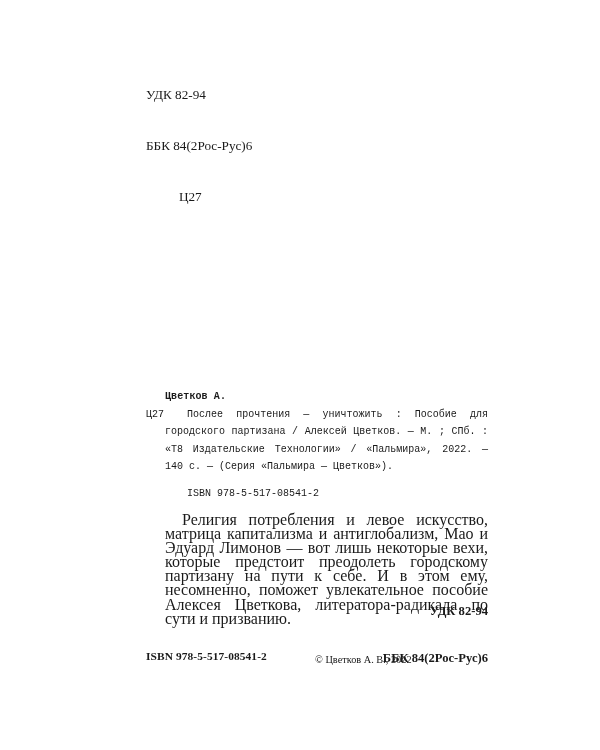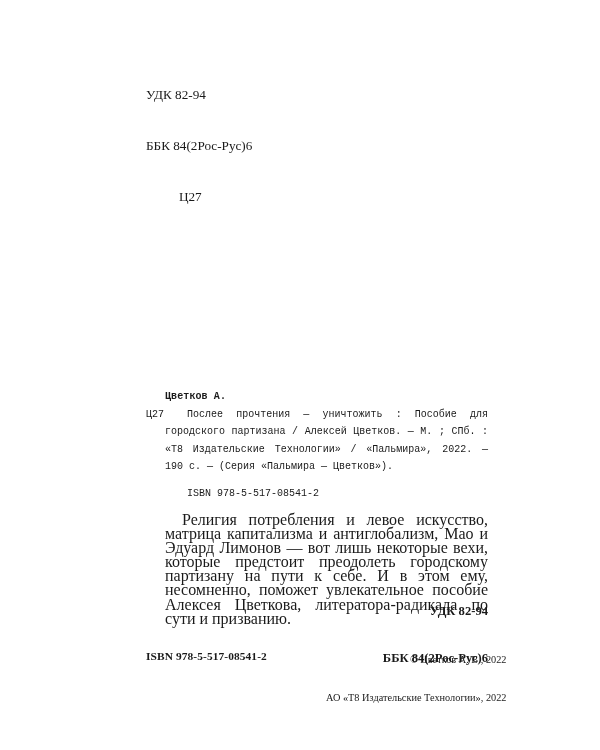--- a/index.html
+++ b/index.html
@@ -150,32 +150,31 @@
   <div class="classification-top">
     <span class="udk-line">УДК 82-94</span>
     <span class="bbk-line">ББК 84(2Рос-Рус)6</span>
     <span class="code-line">Ц27</span>
   </div>
 
   <div class="biblio">
     <span class="biblio-author">Цветков А.</span>
     <span class="biblio-body">
       <span class="biblio-shelfmark">Ц27</span>
-      <span class="biblio-desc">Послее прочтения — уничтожить : Пособие для городского партизана / Алексей Цветков. — М. ; СПб. : «Т8 Издательские Технологии» / «Пальмира», 2022. — 190 с. — (Серия «Пальмира — Цветков»).</span>
+      <span class="biblio-desc">Послее прочтения — уничтожить : Пособие для городского партизана / Алексей Цветков. — М. ; СПб. : «Т8 Издательские Технологии» / «Пальмира», 2022. — 140 с. — (Серия «Пальмира — Цветков»).</span>
     </span>
     <span class="biblio-isbn">ISBN 978-5-517-08541-2</span>
   </div>
 
   <p class="annotation">Религия потребления и левое искусство, матрица капитализма и антиглобализм, Мао и Эдуард Лимонов — вот лишь некоторые вехи, которые предстоит преодолеть городскому партизану на пути к себе. И в этом ему, несомненно, поможет увлекательное пособие Алексея Цветкова, литератора-радикала по сути и призванию.</p>
 
   <div class="classification-bottom">
     <span>УДК 82-94</span>
     <span>ББК 84(2Рос-Рус)6</span>
   </div>
 
   <div class="copyright">
     <span class="cp-line">© Цветков А. В., 2022</span>
-    <span class="cp-sub">АО «Т8 Издательские Технологии», 2022</span>
   </div>
 
   <div class="isbn-bottom">ISBN 978-5-517-08541-2</div>
 
 </div>
 
 </body></html>

